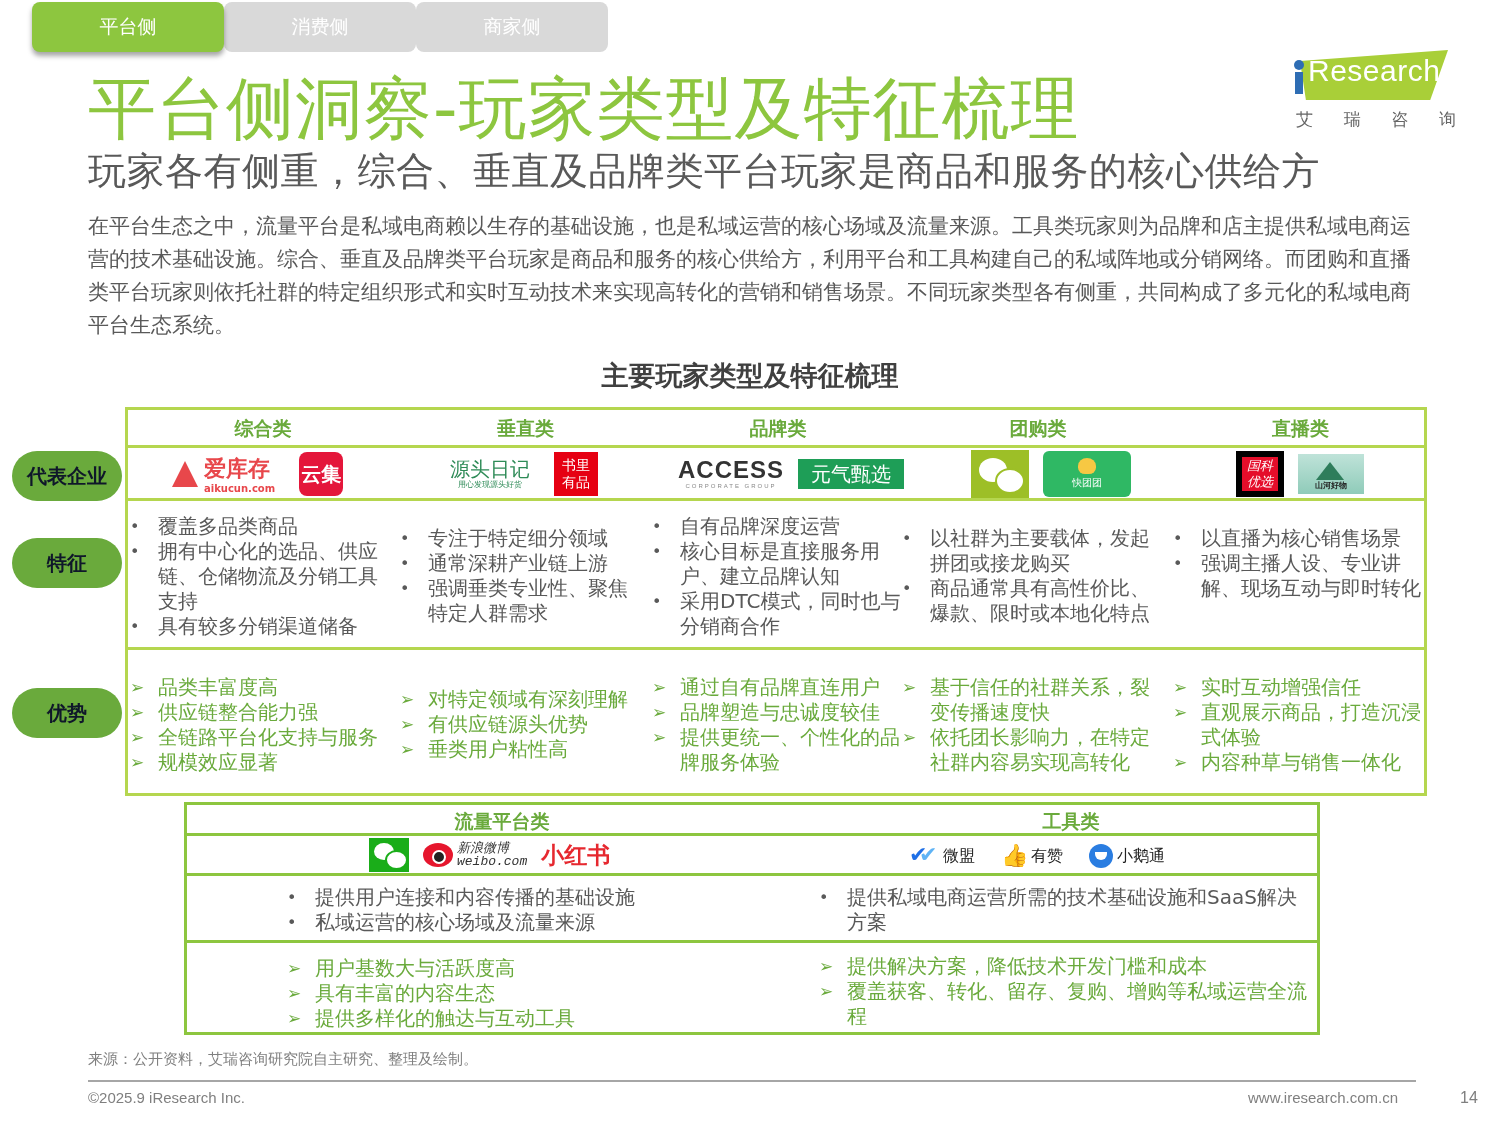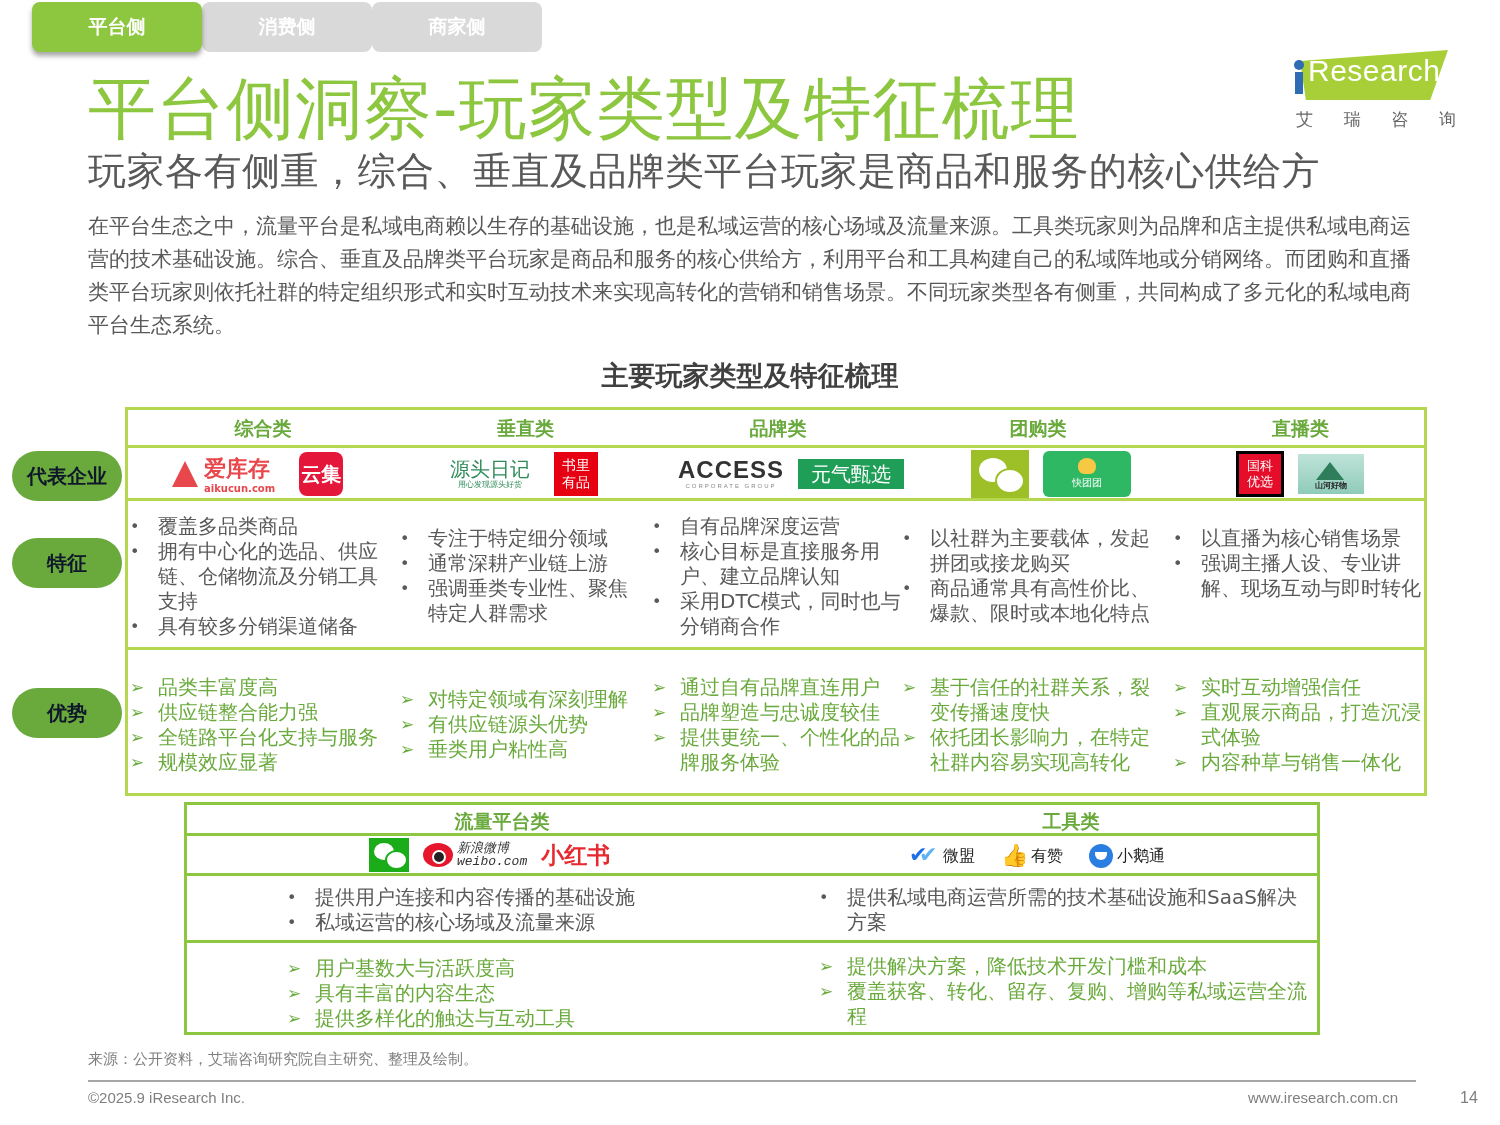--- a/index.html
+++ b/index.html
@@ -1,22 +1,22 @@
 <!DOCTYPE html>
 <html><head>
 <meta charset="utf-8">
 <style>
   * { box-sizing: border-box; margin: 0; padding: 0; }
   html, body { width: 1500px; height: 1125px; background: #ffffff; overflow: hidden; }
   body { font-family: "DejaVu Sans", "Liberation Sans", sans-serif; color: #595959; position: relative; }
 
   
   .tabs { position: absolute; top: 2px; left: 32px; display: flex; }
-  .tab { width: 170px; height: 50px; border-radius: 8px; display: flex; align-items: center; justify-content: center;
-         font-size: 19px; font-weight: bold; color: #ffffff; background: #d9d9d9; margin-right: 0; }
+  .tab { width: 192px; height: 50px; border-radius: 8px; display: flex; align-items: center; justify-content: center;
+         font-size: 19px; font-weight: normal; color: #ffffff; background: #d9d9d9; margin-right: 0; }
   .tab.active { background: #8dc63f; box-shadow: 0 4px 5px rgba(0,0,0,0.35); position: relative; z-index: 2; }
   .tab + .tab { margin-left: 0; }
 
   
   .logo { position: absolute; top: 48px; left: 1290px; width: 170px; height: 86px; }
   .logo-box { position: absolute; left: 10px; top: 2px; width: 148px; height: 50px; background: #a9cf38;
               clip-path: polygon(0 22%, 100% 0, 88% 100%, 4% 100%); }
   .logo-text { position: absolute; left: 8px; top: 6px; font-family: "Liberation Sans", sans-serif; font-size: 30px; color: #ffffff; letter-spacing: 0.5px; }
   .logo-i-dot { position: absolute; left: 4px; top: 12px; width: 10px; height: 10px; border-radius: 50%; background: #2e6db4; }
   .logo-i-stem { position: absolute; left: 5px; top: 24px; width: 8px; height: 22px; background: #2e6db4; }
@@ -65,21 +65,21 @@
   .lg-shuli { width: 44px; height: 44px; background: #e60012; color: #fff; font-size: 14px; line-height: 17px; font-weight: normal; flex-direction: column; }
   .lg-access { flex-direction: column; color: #333; font-size: 24px; font-family: "Liberation Sans", sans-serif; letter-spacing: 1px; line-height: 24px; }
   .lg-access .sub { font-size: 6px; color: #888; letter-spacing: 2px; line-height: 8px; font-weight: normal; }
   .lg-yuanqi { width: 106px; height: 30px; background: #1e9e57; color: #fff; font-size: 20px; font-weight: normal; }
   .lg-wechat { width: 58px; height: 48px; background: #9dbf27; position: relative; }
   .lg-wechat::before, .lg-wechat::after { content: ""; position: absolute; background: #fff; border-radius: 50%; }
   .lg-wechat::before { left: 8px; top: 8px; width: 28px; height: 24px; }
   .lg-wechat::after { left: 24px; top: 18px; width: 26px; height: 22px; border: 2px solid #9dbf27; }
   .lg-kuaituan { width: 88px; height: 46px; background: #2fb864; border-radius: 6px; color: #fff; font-size: 10px; font-weight: normal; flex-direction: column; gap: 2px; }
   .lg-kuaituan .heart { width: 18px; height: 16px; background: #f7c843; border-radius: 50% 50% 40% 40%; }
-  .lg-guoshi { width: 48px; height: 46px; background: #e50d2a; color: #fff; font-size: 13px; line-height: 16px; font-weight: normal; flex-direction: column; border: 3px solid #000000; }
+  .lg-guoshi { width: 48px; height: 46px; background: #e50d2a; color: #fff; font-size: 13px; line-height: 16px; font-weight: normal; flex-direction: column; border: 6px solid #000000; font-style: italic; }
   .lg-shanhe { width: 66px; height: 40px; background: linear-gradient(#bfe3d9, #8fcbb9); position: relative; font-size: 8px; color: #222; align-items: flex-end; padding-bottom: 3px; }
   .lg-shanhe::before { content: ""; position: absolute; left: 18px; top: 8px; width: 0; height: 0;
        border-left: 14px solid transparent; border-right: 14px solid transparent; border-bottom: 18px solid #2e7d5b; }
 
   .lg-wx-small { width: 40px; height: 34px; background: #1aad19; position: relative; }
   .lg-wx-small::before { content: ""; position: absolute; left: 5px; top: 5px; width: 20px; height: 17px; background: #fff; border-radius: 50%; }
   .lg-wx-small::after { content: ""; position: absolute; left: 16px; top: 12px; width: 19px; height: 16px; background: #fff; border-radius: 50%; border: 2px solid #1aad19; }
   .lg-weibo { gap: 4px; font-weight: normal; color: #333; }
   .lg-weibo .eye { width: 30px; height: 24px; background: #e6162d; border-radius: 50%; position: relative; }
   .lg-weibo .eye::after { content: ""; position: absolute; left: 9px; top: 7px; width: 10px; height: 10px; background: #222; border-radius: 50%; border: 2px solid #fff; }

